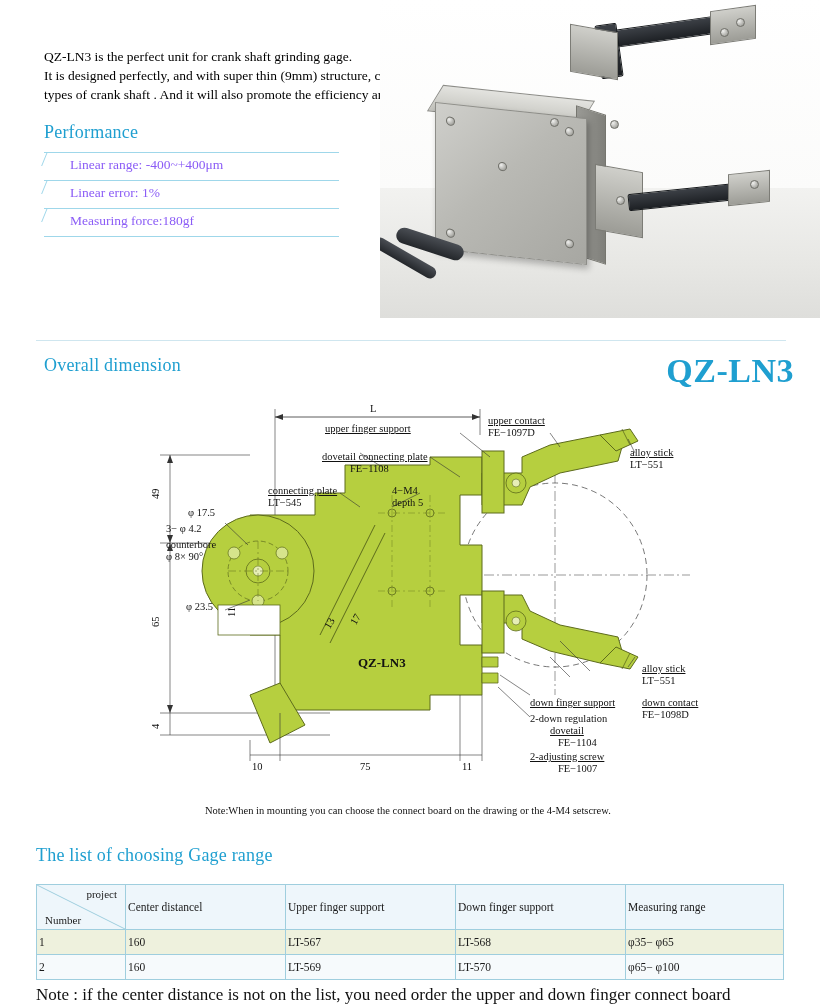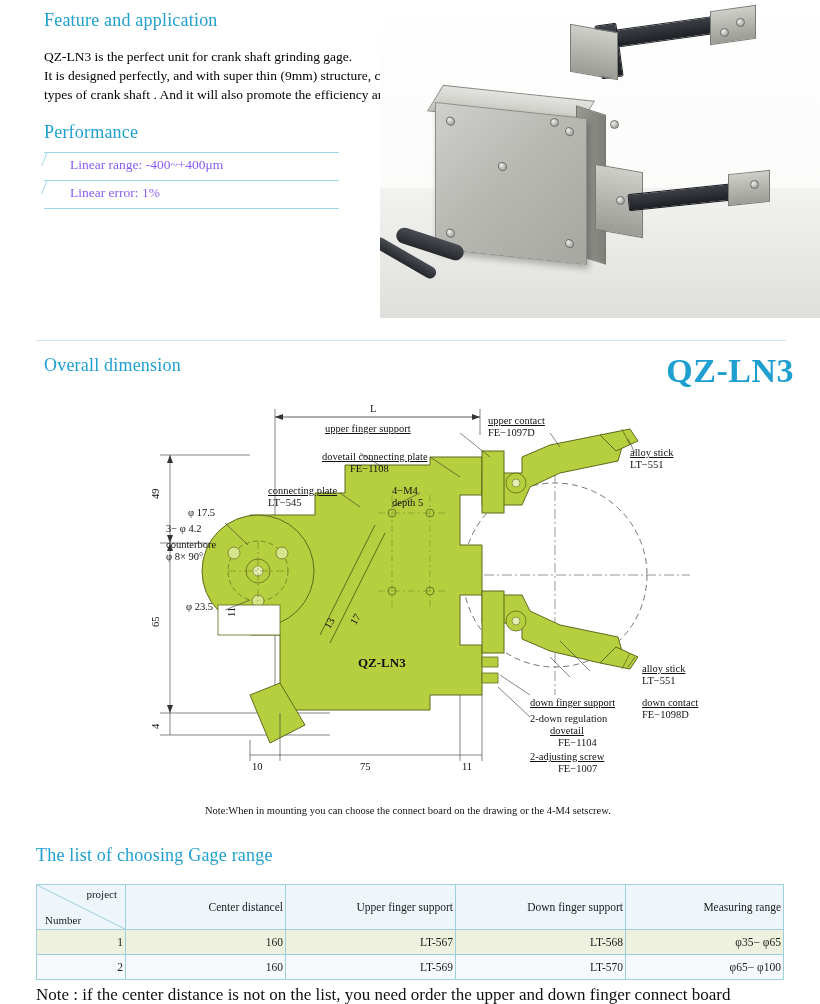--- a/index.html
+++ b/index.html
@@ -126,60 +126,64 @@
     position:absolute;left:205px;top:805px;font-size:10.5px;color:#111;
   }
 
   
   .tbl{
     position:absolute;left:36px;top:884px;width:748px;
     border-collapse:collapse;font-size:11.5px;
   }
   .tbl td{
     border:1px solid #9fcede;
-    text-align:right;padding:6px 2px;color:#1a1a1a;
+    text-align:left;padding:6px 2px;color:#1a1a1a;
   }
   .tbl tr.head td{background:#eef6fb;height:32px;}
   .tbl tr.r1 td{background:#eef1dd;}
   .tbl tr.r2 td{background:#f6fafc;}
   .corner{position:relative;height:44px;padding:0 !important;}
   .corner .diag{
     position:absolute;left:0;top:0;width:100%;height:100%;
   }
   .corner .p1{position:absolute;right:8px;top:3px;font-size:11px;}
   .corner .p2{position:absolute;left:8px;bottom:3px;font-size:11px;}
   .foot-note{
     position:absolute;left:36px;top:985px;font-size:17px;color:#111;
   }
 </style>
 </head>
 <body>
 
 <div class="page">
 
-  <div class="sec-title" id="feature-title">Feature and application</div>
 
   <div class="body-text">
     <div>QZ-LN3 is the perfect unit for crank shaft grinding gage.</div>
     <div>It is designed perfectly, and with super thin (9mm) structure, can be used for many</div>
     <div>types of crank shaft . And it will also promote the efficiency and product quality.</div>
   </div>
 
   <div class="sec-title" id="performance-title">Performance</div>
 
   <div class="perf">
     <div class="perf-row">
       <span class="line"></span>
       <span class="tick"></span>
       <span class="txt">Linear range: -400~+400μm</span>
     </div>
     <div class="perf-row">
       <span class="line"></span>
       <span class="tick"></span>
       <span class="txt">Linear error: 1%</span>
+    </div>
+    <div class="perf-row">
+      <span class="line"></span>
+      <span class="tick"></span>
+      <span class="txt">Measuring force:180gf</span>
     </div>
     <div class="perf-row">
       <span class="line"></span>
     </div>
   </div>
 
   <div class="photo">
     <div class="wall"></div>
     <div class="floor"></div>
 

